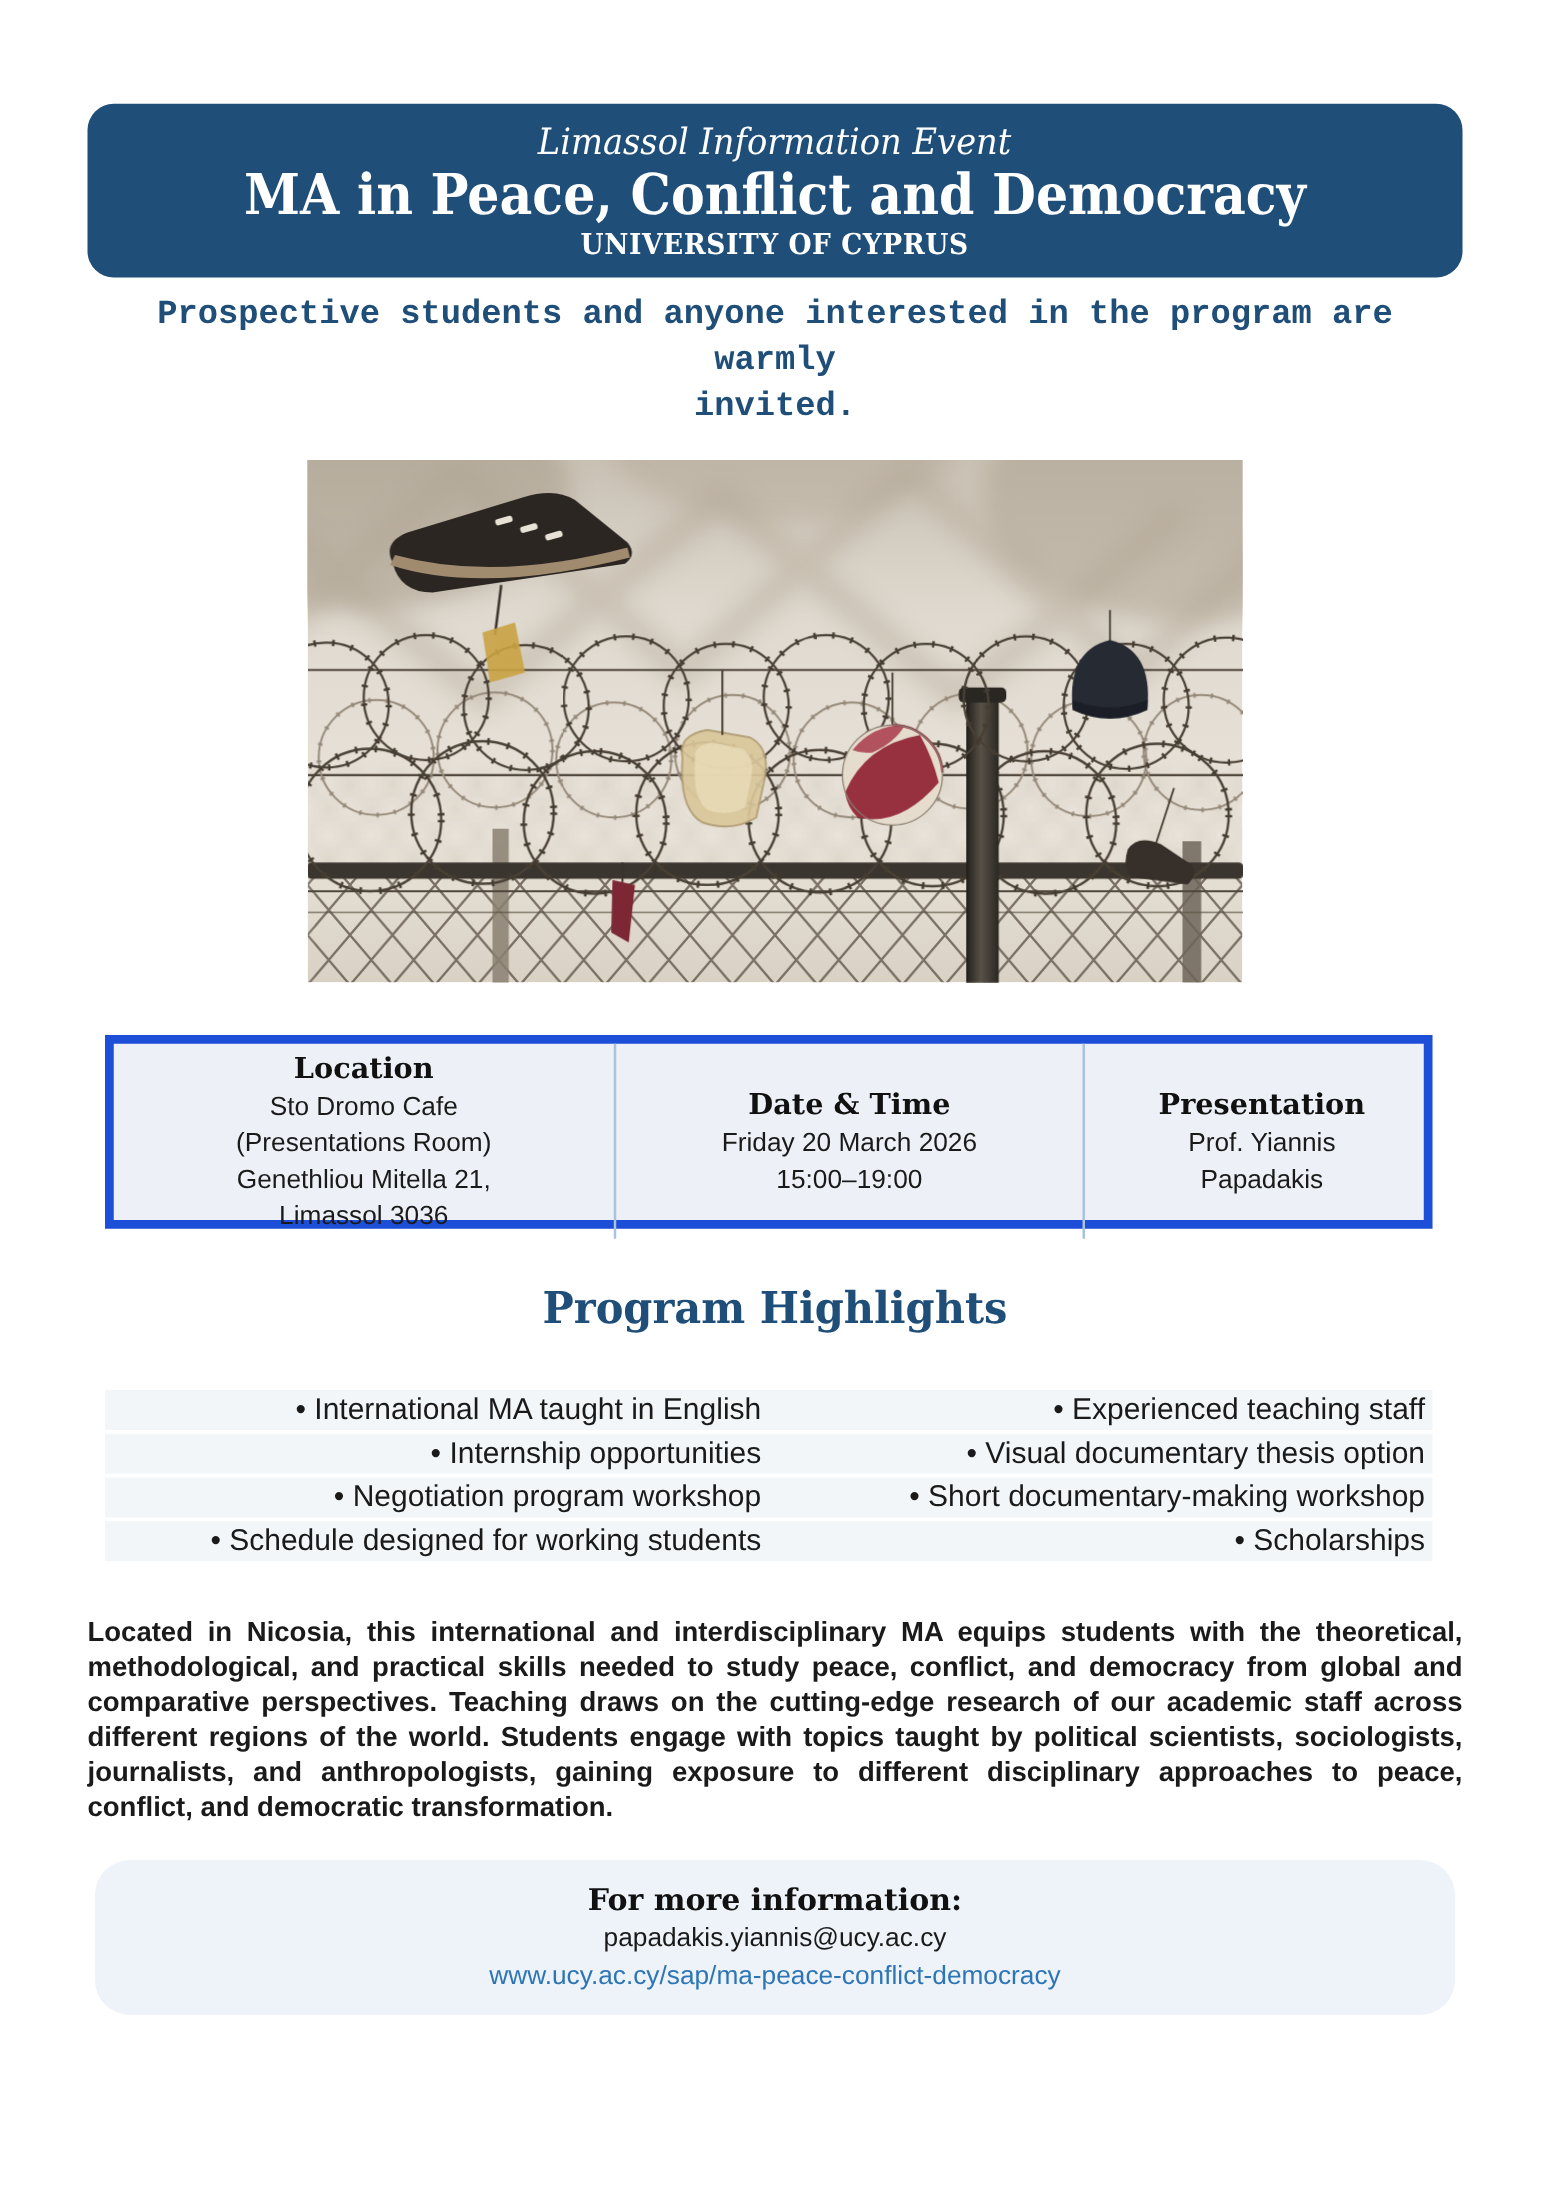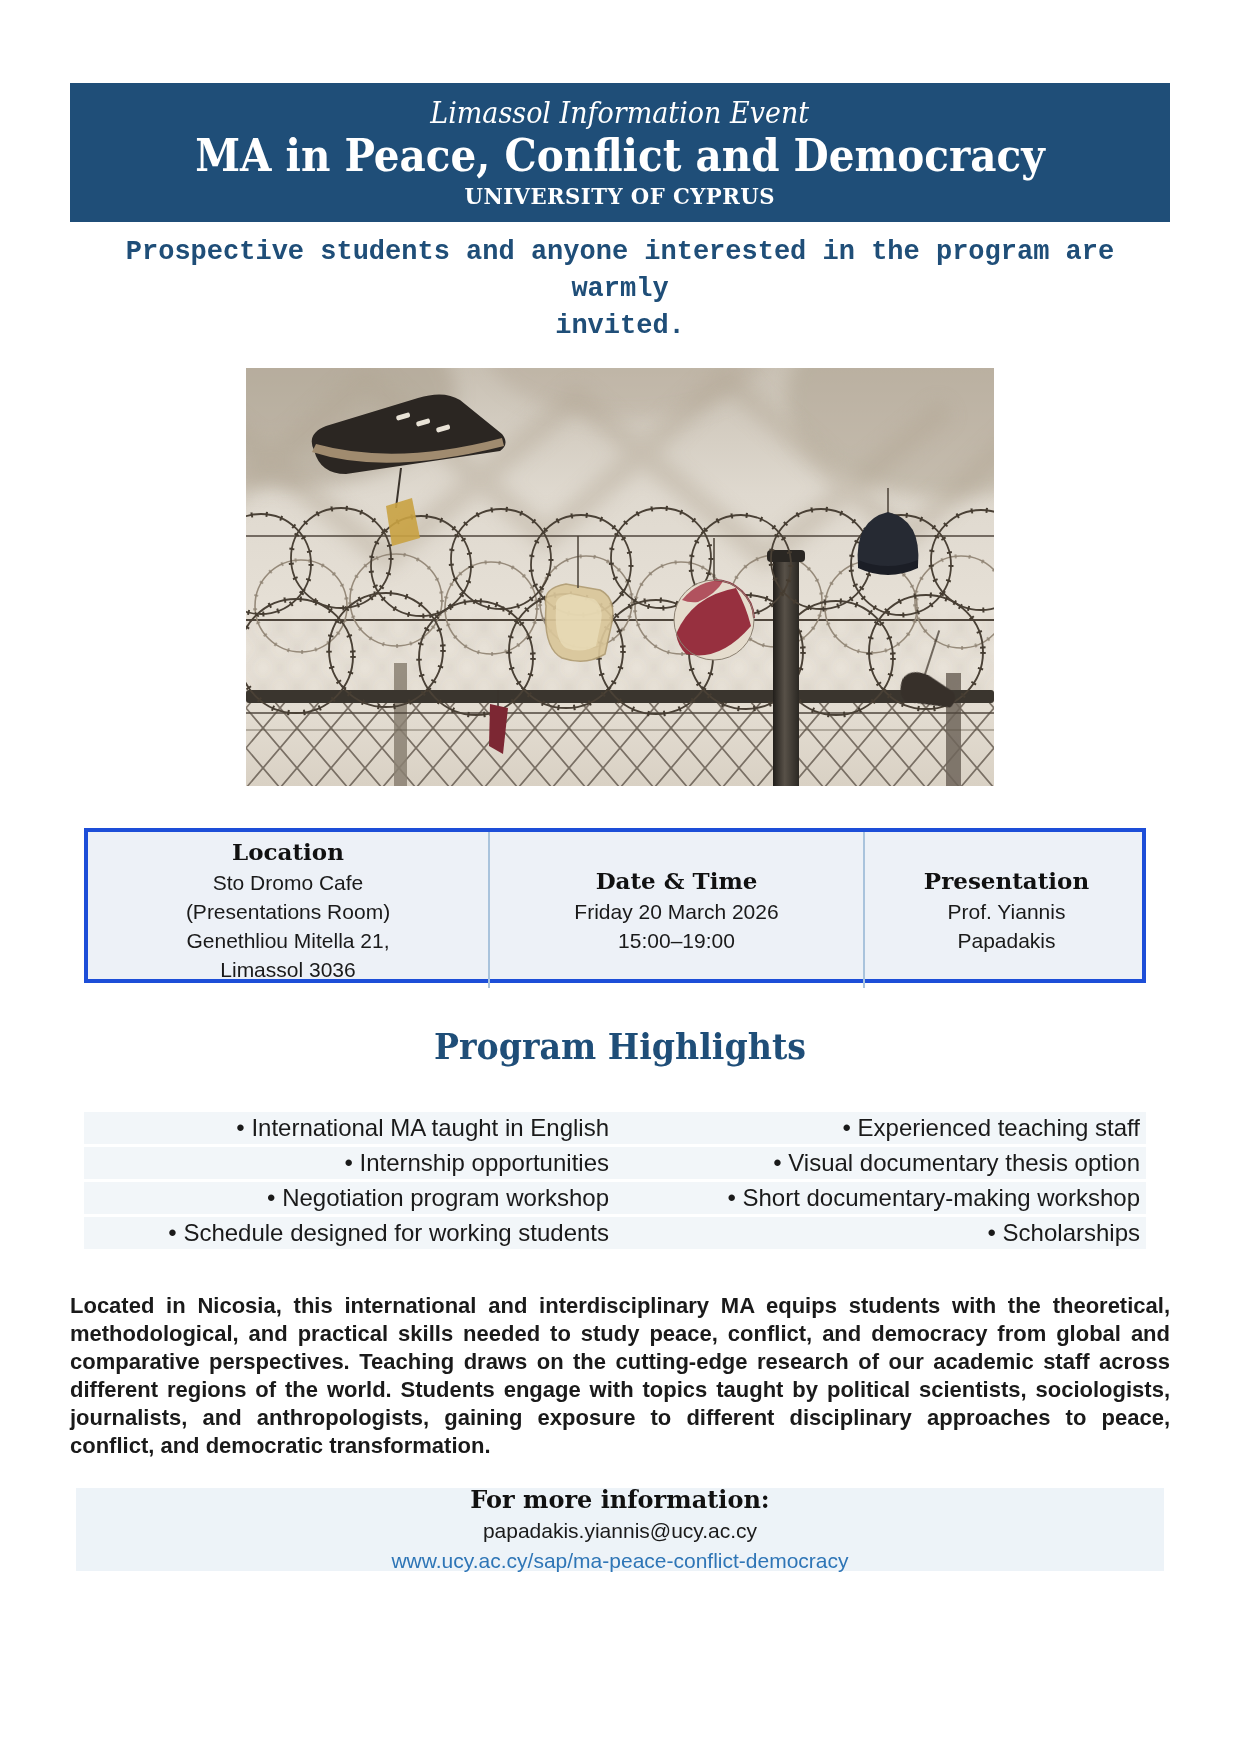--- a/index.html
+++ b/index.html
@@ -2,40 +2,40 @@
 <html><head>
 <meta charset="utf-8">
 <style>
   html,body{margin:0;padding:0;background:#ffffff;}
   .page{position:relative;width:1240px;height:1755px;background:#ffffff;overflow:hidden;
         font-family:"Liberation Sans",sans-serif;color:#1a1a1a;}
 
   
   .banner{position:absolute;left:70px;top:83px;width:1100px;height:139px;background:#1F4E78;
           color:#ffffff;display:flex;flex-direction:column;justify-content:center;align-items:center;
-          text-align:center;gap:1px;}
+          text-align:center;gap:1px;border-radius:21px;}
   .banner-event{font-family:"DejaVu Serif",serif;font-style:italic;font-size:29px;line-height:34px;
           transform:scaleX(.93);}
   .banner-title{font-family:"DejaVu Serif",serif;font-weight:bold;font-size:45px;line-height:50px;
           transform:scaleX(.9);white-space:nowrap;}
   .banner-univ{font-family:"DejaVu Serif",serif;font-weight:bold;font-size:23px;line-height:28px;
           transform:scaleX(.92);letter-spacing:.5px;}
 
   
   .intro{position:absolute;left:70px;top:234px;width:1100px;text-align:center;
          font-family:Liberation Mono, monospace;font-weight:bold;font-size:27px;line-height:37px;
          color:#1F4E78;}
 
   
   .photo{position:absolute;left:246px;top:368px;width:748px;height:418px;overflow:hidden;}
   .photo svg{display:block;}
 
   
   .info-table{position:absolute;left:84px;top:828px;width:1062px;height:155px;box-sizing:border-box;
-          background:#EDF1F7;border:4px solid #1d4ed8;display:grid;grid-template-columns:400px 375px 285px;}
+          background:#EDF1F7;border:7px solid #1d4ed8;display:grid;grid-template-columns:400px 375px 285px;}
   .info-col{display:flex;flex-direction:column;justify-content:center;align-items:center;
           text-align:center;font-size:21px;line-height:29px;padding:4px 8px;box-sizing:border-box;}
   .info-col + .info-col{border-left:2px solid #A9C3DC;}
   .info-header{font-family:"DejaVu Serif",serif;font-weight:bold;font-size:23px;line-height:32px;
           color:#111;}
 
   
   .highlights-title{position:absolute;left:70px;top:1026px;width:1100px;text-align:center;
           font-family:"DejaVu Serif",serif;font-weight:bold;font-size:35px;color:#1F4E78;
           transform:scaleX(.95);}
@@ -43,23 +43,23 @@
   .hl-row{display:grid;grid-template-columns:1fr 1fr;background:#F2F6F9;}
   .hl-cell{font-size:24px;line-height:30px;padding:1px 6px 1px 12px;text-align:right;}
   .hl-cell.right{padding-left:24px;}
   .hl-cell::before{content:"• ";}
 
   
   .about{position:absolute;left:70px;top:1292px;width:1100px;text-align:justify;
          font-size:22px;line-height:28px;color:#1a1a1a;font-weight:bold;}
 
   
-  .footer{position:absolute;left:76px;top:1488px;width:1088px;height:83px;background:#EDF3F8;
+  .footer{position:absolute;left:76px;top:1488px;width:1088px;height:124px;background:#EDF3F8;
           display:flex;flex-direction:column;justify-content:center;align-items:center;gap:2px;
-          text-align:center;}
+          text-align:center;border-radius:28px;}
   .footer-heading{font-family:"DejaVu Serif",serif;font-weight:bold;font-size:24px;line-height:30px;color:#111;}
   .footer-email{font-size:21px;line-height:28px;color:#1a1a1a;}
   .footer-link{font-size:21px;line-height:28px;color:#2E75B6;text-decoration:none;cursor:pointer;}
 </style>
 </head>
 <body>
 
 <div class="page">
 
   <div class="banner">

